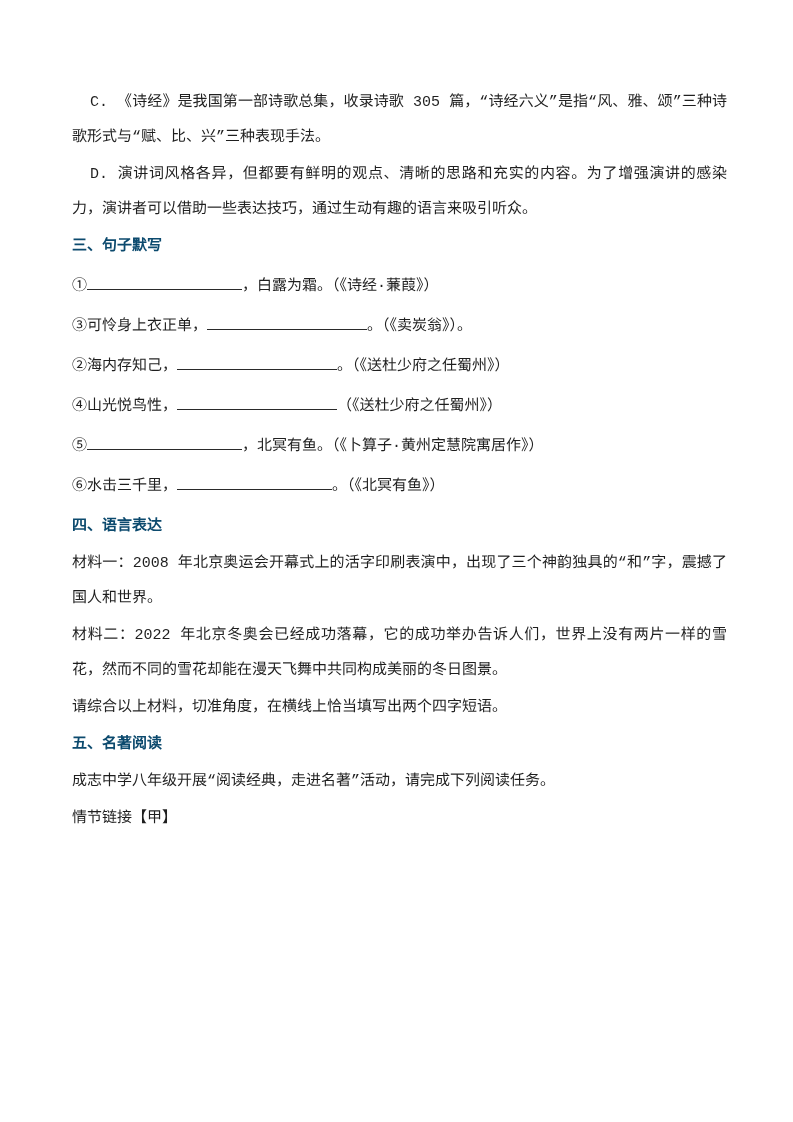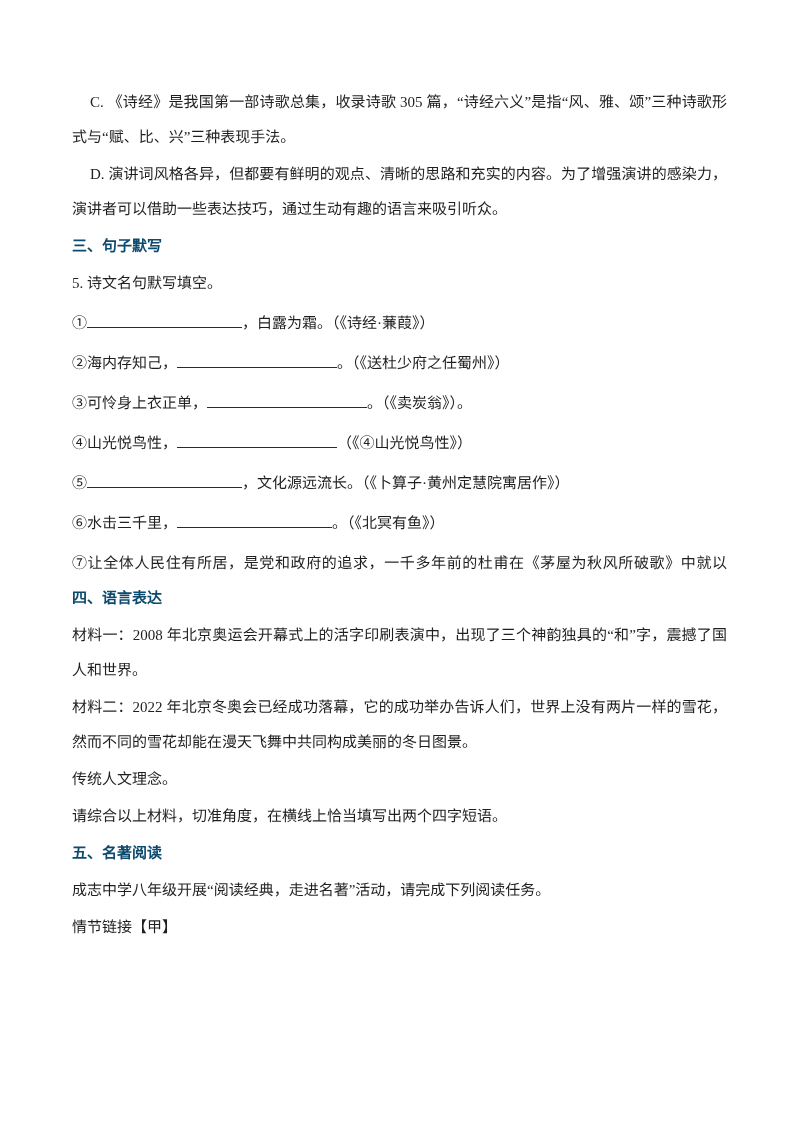--- a/index.html
+++ b/index.html
@@ -7,21 +7,21 @@
     padding: 0;
     background: #ffffff;
   }
   .page {
     position: relative;
     width: 793px;
     height: 1122px;
     box-sizing: border-box;
     padding: 85px 66px 0 72px;
     background: #ffffff;
-    font-family: Liberation Serif, serif;
+    font-family: Liberation Mono, monospace;
     font-size: 15px;
     color: #1f1f1f;
     overflow: hidden;
   }
   p {
     margin: 0 0 2px 0;
     line-height: 35px;
     text-align: justify;
   }
   .sec-title {
@@ -54,44 +54,41 @@
 <body>
 
 <div class="page">
 
   <p class="indent">C. 《诗经》是我国第一部诗歌总集，收录诗歌 305 篇，“诗经六义”是指“风、雅、颂”三种诗歌形式与“赋、比、兴”三种表现手法。</p>
 
   <p class="indent">D. 演讲词风格各异，但都要有鲜明的观点、清晰的思路和充实的内容。为了增强演讲的感染力，演讲者可以借助一些表达技巧，通过生动有趣的语言来吸引听众。</p>
 
   <p class="sec-title">三、句子默写</p>
 
-  <p>5. 诗文名句默写填空。</p>
 
   <p class="fill"><span>①</span><span class="blank w155"></span><span>，白露为霜。（《诗经·蒹葭》）</span></p>
 
+  <p class="fill"><span>③可怜身上衣正单，</span><span class="blank w160"></span><span>。（《卖炭翁》）。</span></p>
+
   <p class="fill"><span>②海内存知己，</span><span class="blank w160"></span><span>。（《送杜少府之任蜀州》）</span></p>
 
-  <p class="fill"><span>③可怜身上衣正单，</span><span class="blank w160"></span><span>。（《卖炭翁》）。</span></p>
+  <p class="fill"><span>④山光悦鸟性，</span><span class="blank w160"></span><span>（《送杜少府之任蜀州》）</span></p>
 
-  <p class="fill"><span>④山光悦鸟性，</span><span class="blank w160"></span><span>（《④山光悦鸟性》）</span></p>
-
-  <p class="fill"><span>⑤</span><span class="blank w155"></span><span>，文化源远流长。（《卜算子·黄州定慧院寓居作》）</span></p>
+  <p class="fill"><span>⑤</span><span class="blank w155"></span><span>，北冥有鱼。（《卜算子·黄州定慧院寓居作》）</span></p>
 
   <p class="fill"><span>⑥水击三千里，</span><span class="blank w155"></span><span>。（《北冥有鱼》）</span></p>
 
-  <p class="jl nogap">⑦让全体人民住有所居，是党和政府的追求，一千多年前的杜甫在《茅屋为秋风所破歌》中就以</p>
 
   <p class="sec-title">四、语言表达</p>
 
 
   <p>材料一：2008 年北京奥运会开幕式上的活字印刷表演中，出现了三个神韵独具的“和”字，震撼了国人和世界。</p>
 
   <p>材料二：2022 年北京冬奥会已经成功落幕，它的成功举办告诉人们，世界上没有两片一样的雪花，然而不同的雪花却能在漫天飞舞中共同构成美丽的冬日图景。</p>
 
-  <p>传统人文理念。</p>
 
   <p>请综合以上材料，切准角度，在横线上恰当填写出两个四字短语。</p>
 
   <p class="sec-title">五、名著阅读</p>
 
   <p>成志中学八年级开展“阅读经典，走进名著”活动，请完成下列阅读任务。</p>
 
   <p>情节链接【甲】</p>
 
 </div>

